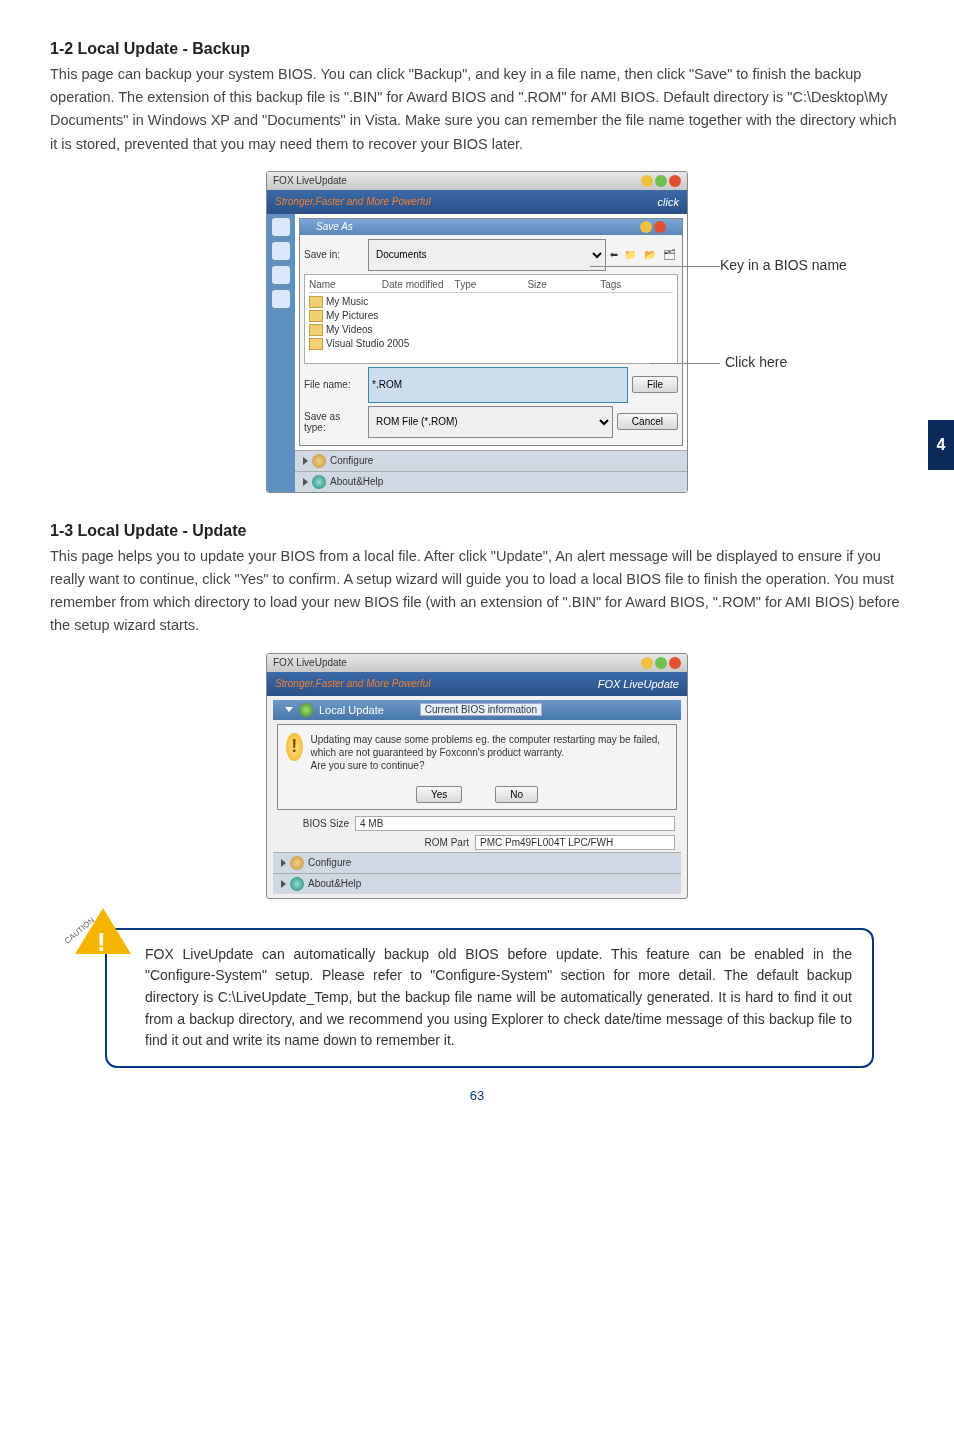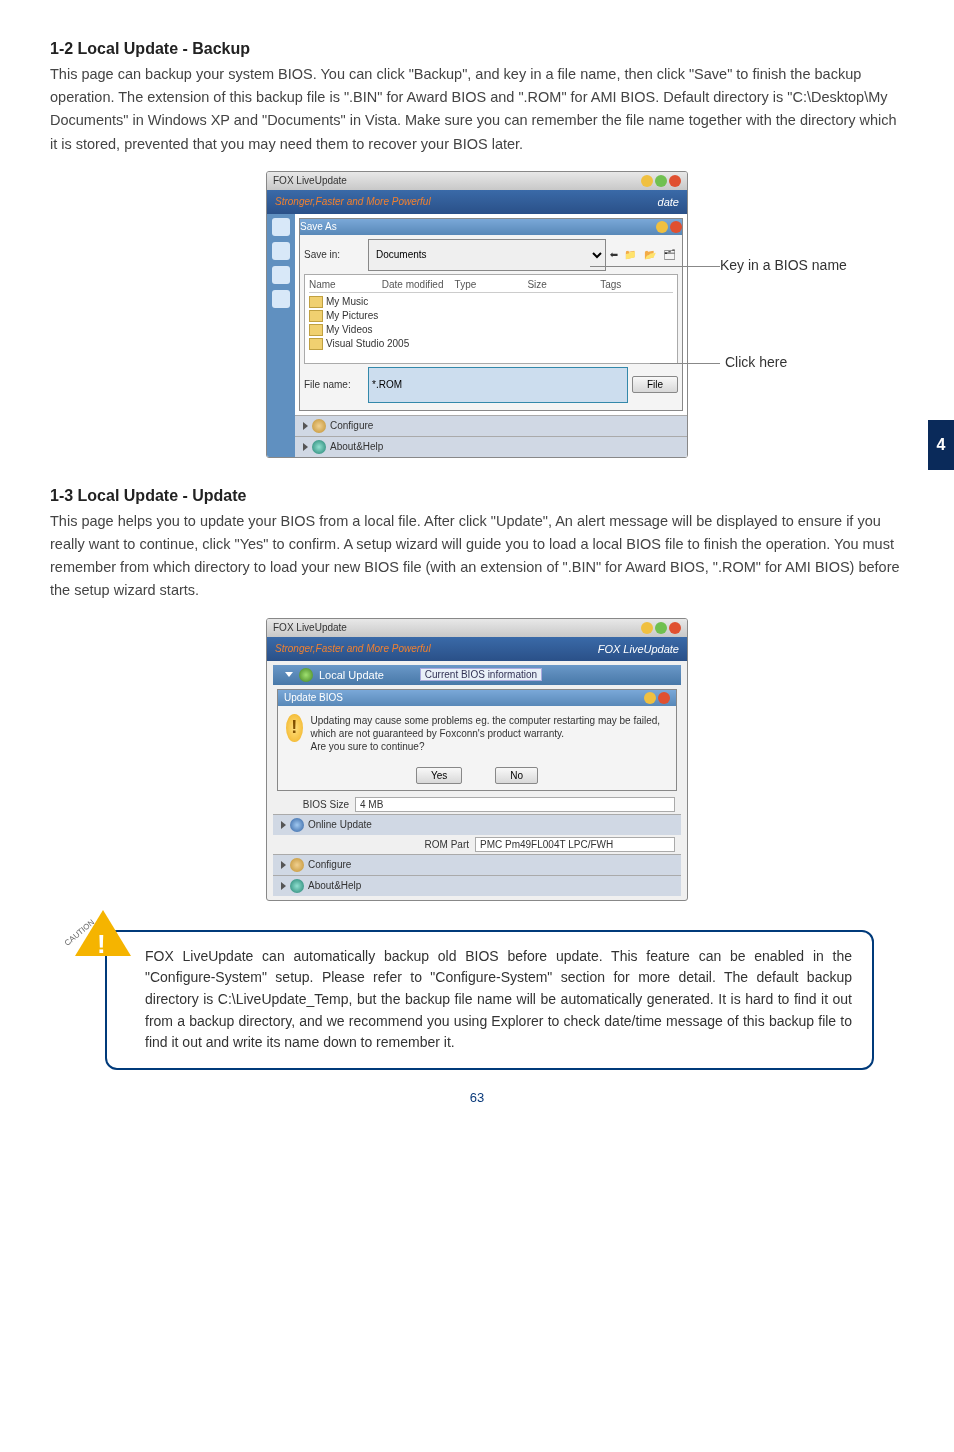--- a/index.html
+++ b/index.html
@@ -64,21 +64,21 @@
   .ss-body { display:flex; background:#eee; }
   .ss-side { width:28px; background:#6090c0; padding:4px 0; display:flex; flex-direction:column; align-items:center; gap:6px;}
   .ss-side .ic { width:18px; height:18px; background:#d8e8f8; border-radius:3px;}
   .ss-main { flex:1; background:#fff; }
   .dialog {
     margin:4px;
     border:1px solid #888;
     background:#f4f4f4;
     padding:4px;
   }
-  .dialog .dtitle { background:linear-gradient(#7aa8d8,#5888b8); color:#fff; padding:2px 0; font-size:10px; margin:-4px -4px 4px -4px; display:flex; justify-content:space-between; align-items:center;}
+  .dialog .dtitle { background:linear-gradient(#7aa8d8,#5888b8); color:#fff; padding:2px 16px; font-size:10px; margin:-4px -4px 4px -4px; display:flex; justify-content:space-between; align-items:center;font-style:italic;}
   .field-row { display:flex; align-items:center; gap:4px; margin:3px 0; font-size:10px;}
   .field-row label { width:60px;}
   .field-row input, .field-row select { flex:1; border:1px solid #888; padding:1px 3px; font-size:10px; height:32px;}
   .filelist {
     border:1px solid #aaa; background:#fff; padding:4px; min-height:80px; font-size:10px;
   }
   .filelist .hdr { display:flex; color:#555; border-bottom:1px solid #ccc; padding-bottom:2px; margin-bottom:2px;}
   .filelist .hdr span { flex:1;}
   .filelist .row { display:flex; align-items:center; gap:3px; padding:1px 0;}
   .folder-ic { width:12px; height:10px; background:#f0d070; border:1px solid #c0a040; display:inline-block;}
@@ -183,21 +183,21 @@
     <div class="ss-titlebar">
       <span>FOX LiveUpdate</span>
       <span class="winctl">
           <span class="wc-min"></span>
           <span class="wc-max"></span>
           <span class="wc-close"></span>
         </span>
     </div>
     <div class="ss-banner">
       <span class="slogan">Stronger,Faster and More Powerful</span>
-      <span class="logo">date</span>
+      <span class="logo">click</span>
     </div>
     <div class="ss-body">
       <div class="ss-side">
         <div class="ic"></div>
         <div class="ic"></div>
         <div class="ic"></div>
         <div class="ic"></div>
       </div>
       <div class="ss-main">
         <div class="dialog">
@@ -236,20 +236,25 @@
             <div class="row">
                 <span class="folder-ic"></span>
                 <span>Visual Studio 2005</span>
               </div>
           </div>
           <div class="field-row">
             <label>File name:</label>
             <input style="background: rgb(204, 221, 238); border: 1px solid rgb(51, 136, 170);" value="*.ROM">
             <button class="btn">File</button>
           </div>
+          <div class="field-row">
+            <label>Save as type:</label>
+            <select><option>ROM File (*.ROM)</option></select>
+            <button class="btn">Cancel</button>
+          </div>
         </div>
         <div class="bottom-expand">
             <span class="tri"></span>
             <span class="bullet o"></span>
             <span>Configure</span>
           </div>
         <div class="bottom-expand">
             <span class="tri"></span>
             <span class="bullet t"></span>
             <span>About&amp;Help</span>
@@ -281,45 +286,33 @@
       <span class="logo">FOX LiveUpdate</span>
     </div>
     <div style="padding:4px 6px;">
       <div style="display:flex; align-items:center; gap:6px; background:linear-gradient(#6a98c8,#4878a8); padding:3px 12px; color:#fff; font-size:11px;">
         <span style="width:0;height:0;border-left:4px solid transparent;border-right:4px solid transparent;border-top:5px solid #fff;"></span>
         <span class="bullet g"></span>
         <span>Local Update</span>
         <span style="margin-left:30px; font-size:10px; border:1px solid #aad; padding:0 4px; background:#e8f0f8; color:#335;">Current BIOS information</span>
       </div>
       <div class="msgbox">
-        <div class="mtitle">
-            <span>Update BIOS</span>
-            <span class="winctl">
-              <span class="wc-min"></span>
-              <span class="wc-close"></span>
-            </span>
-          </div>
         <div class="mbody">
           <div class="micon">!</div>
           <div style="white-space:pre-line; line-height:1.3;">Updating may cause some problems eg. the computer restarting may be failed, which are not guaranteed by Foxconn's product warranty.
 Are you sure to continue?</div>
         </div>
         <div class="mbtns">
           <button class="btn" style="margin-right:30px;">Yes</button>
           <button class="btn">No</button>
         </div>
       </div>
       <div class="info-row">
           <label>BIOS Size</label>
           <span class="val">4 MB</span>
-        </div>
-      <div class="bottom-expand">
-          <span class="tri"></span>
-          <span class="bullet b"></span>
-          <span>Online Update</span>
         </div>
       <div class="info-row" style="margin-left:120px;">
           <label>ROM Part</label>
           <span class="val">PMC Pm49FL004T LPC/FWH</span>
         </div>
       <div class="bottom-expand">
           <span class="tri"></span>
           <span class="bullet o"></span>
           <span>Configure</span>
         </div>

